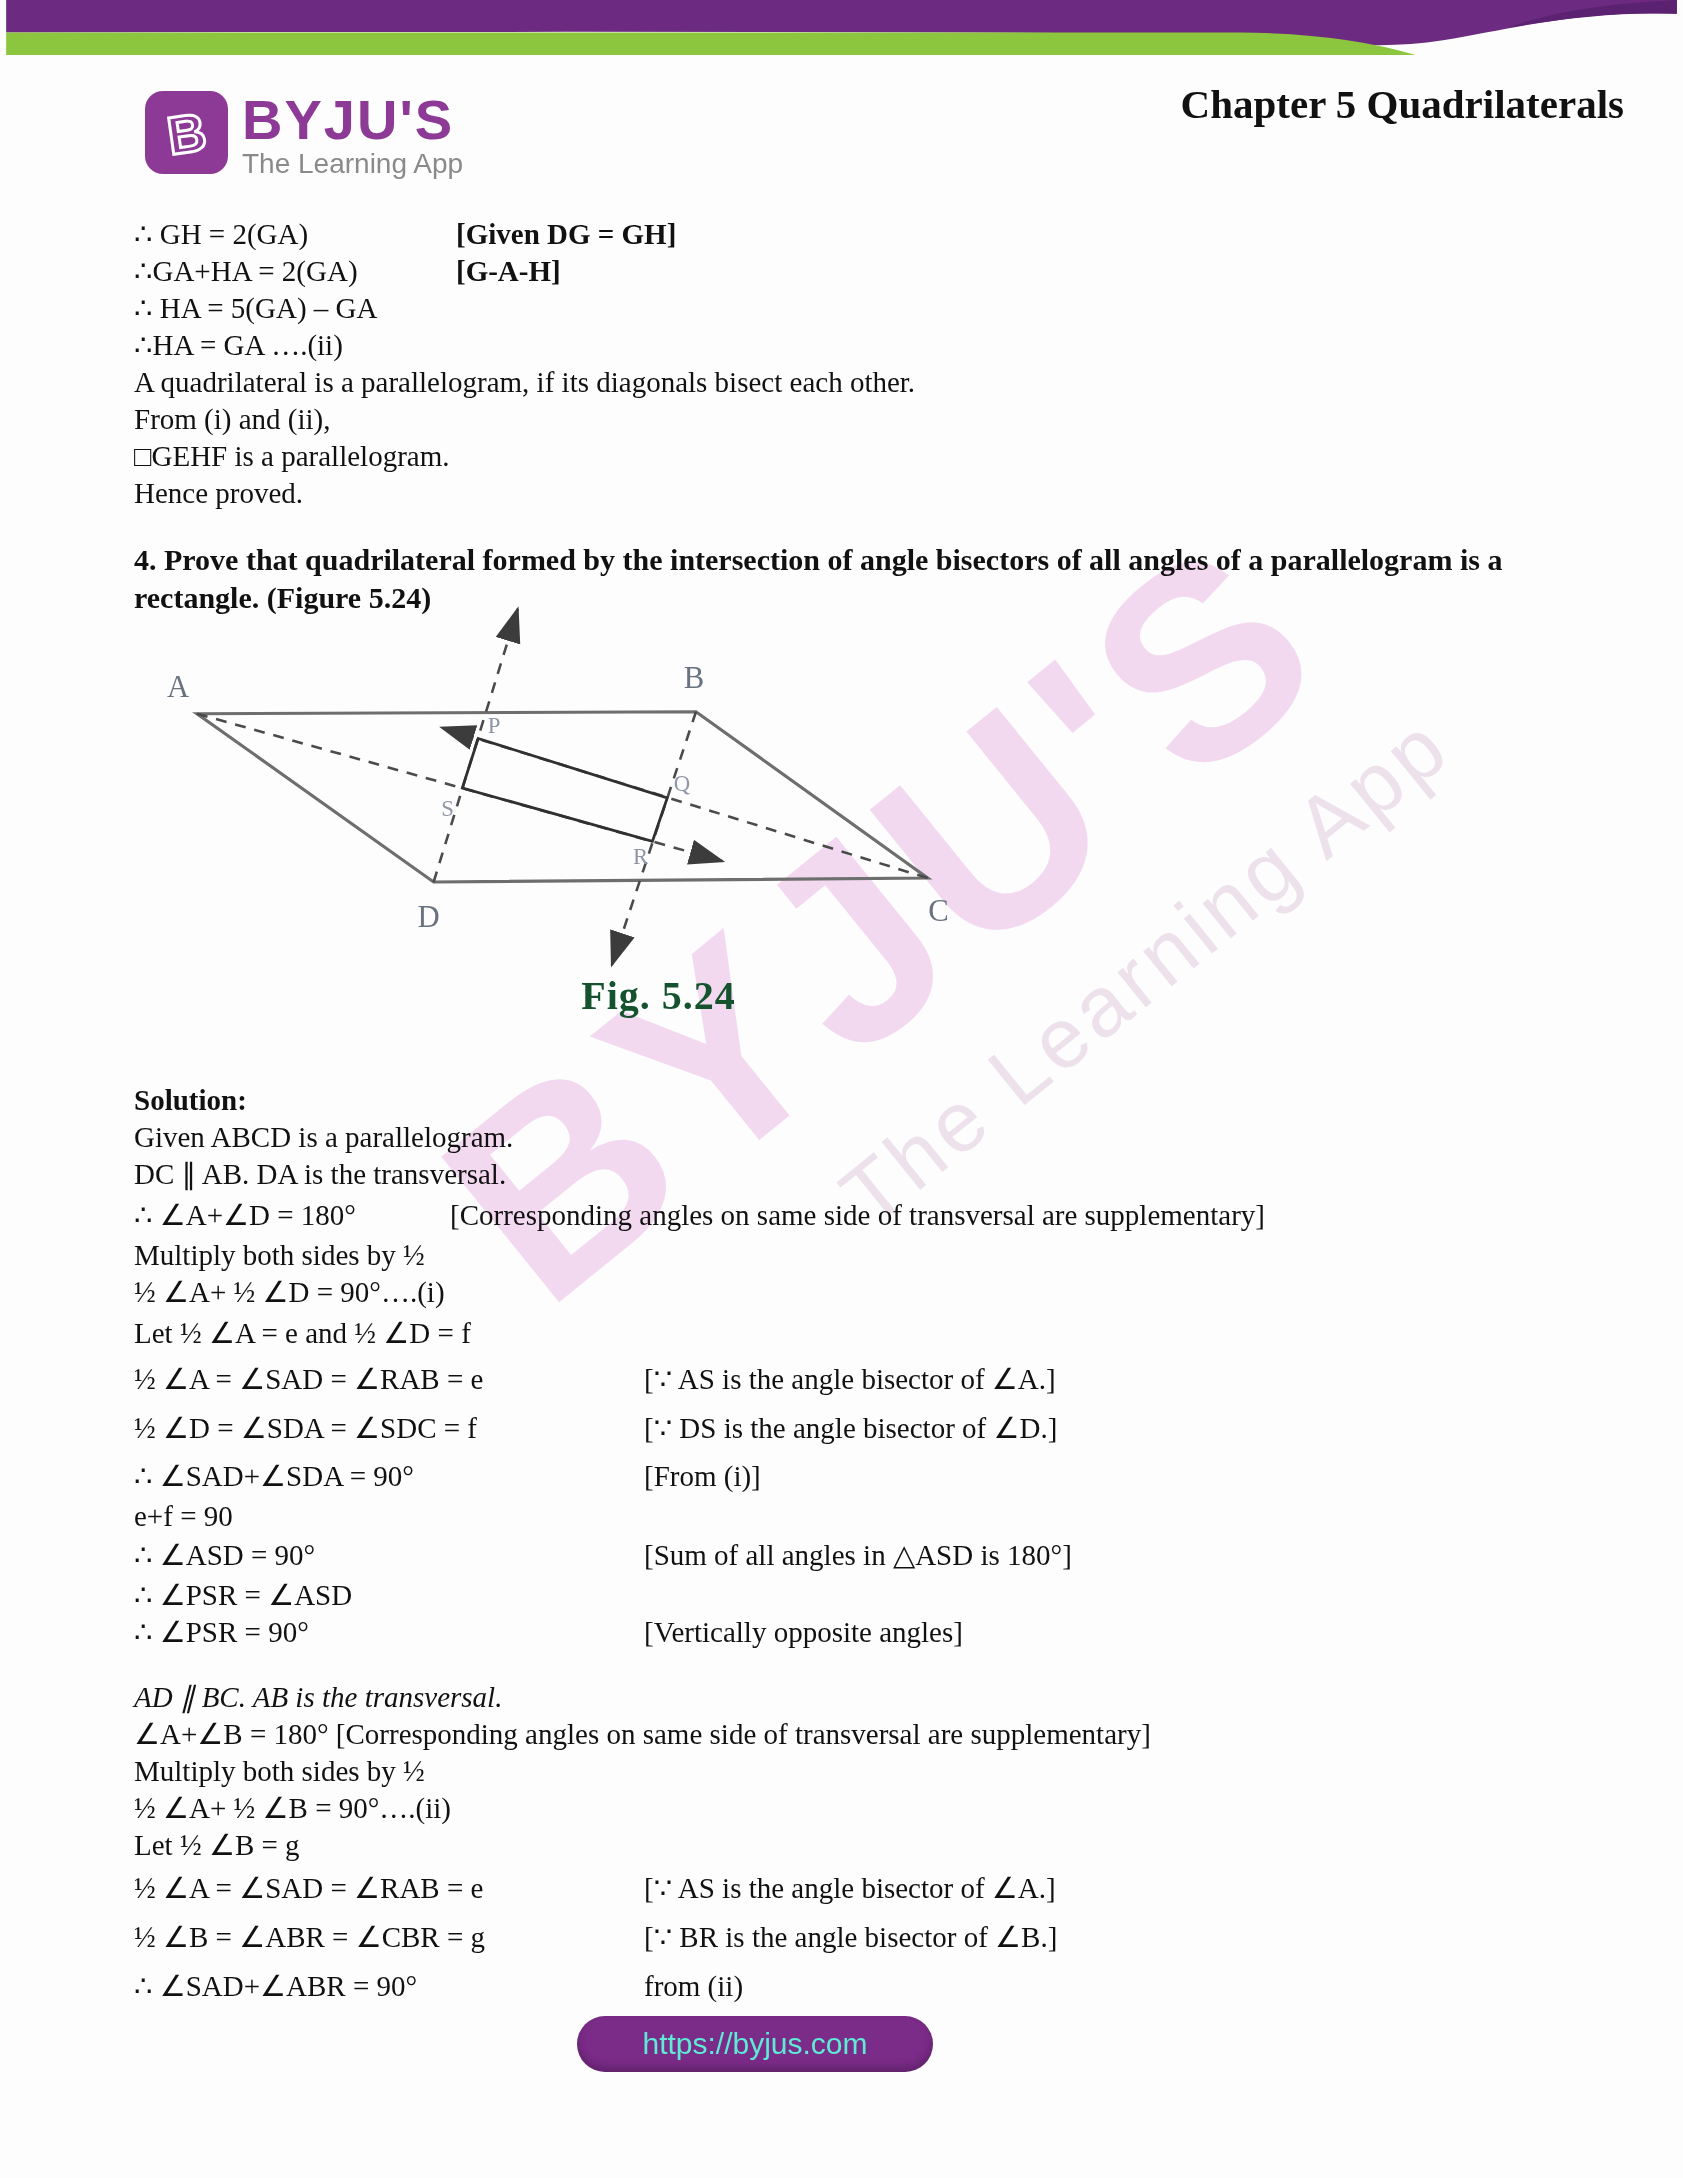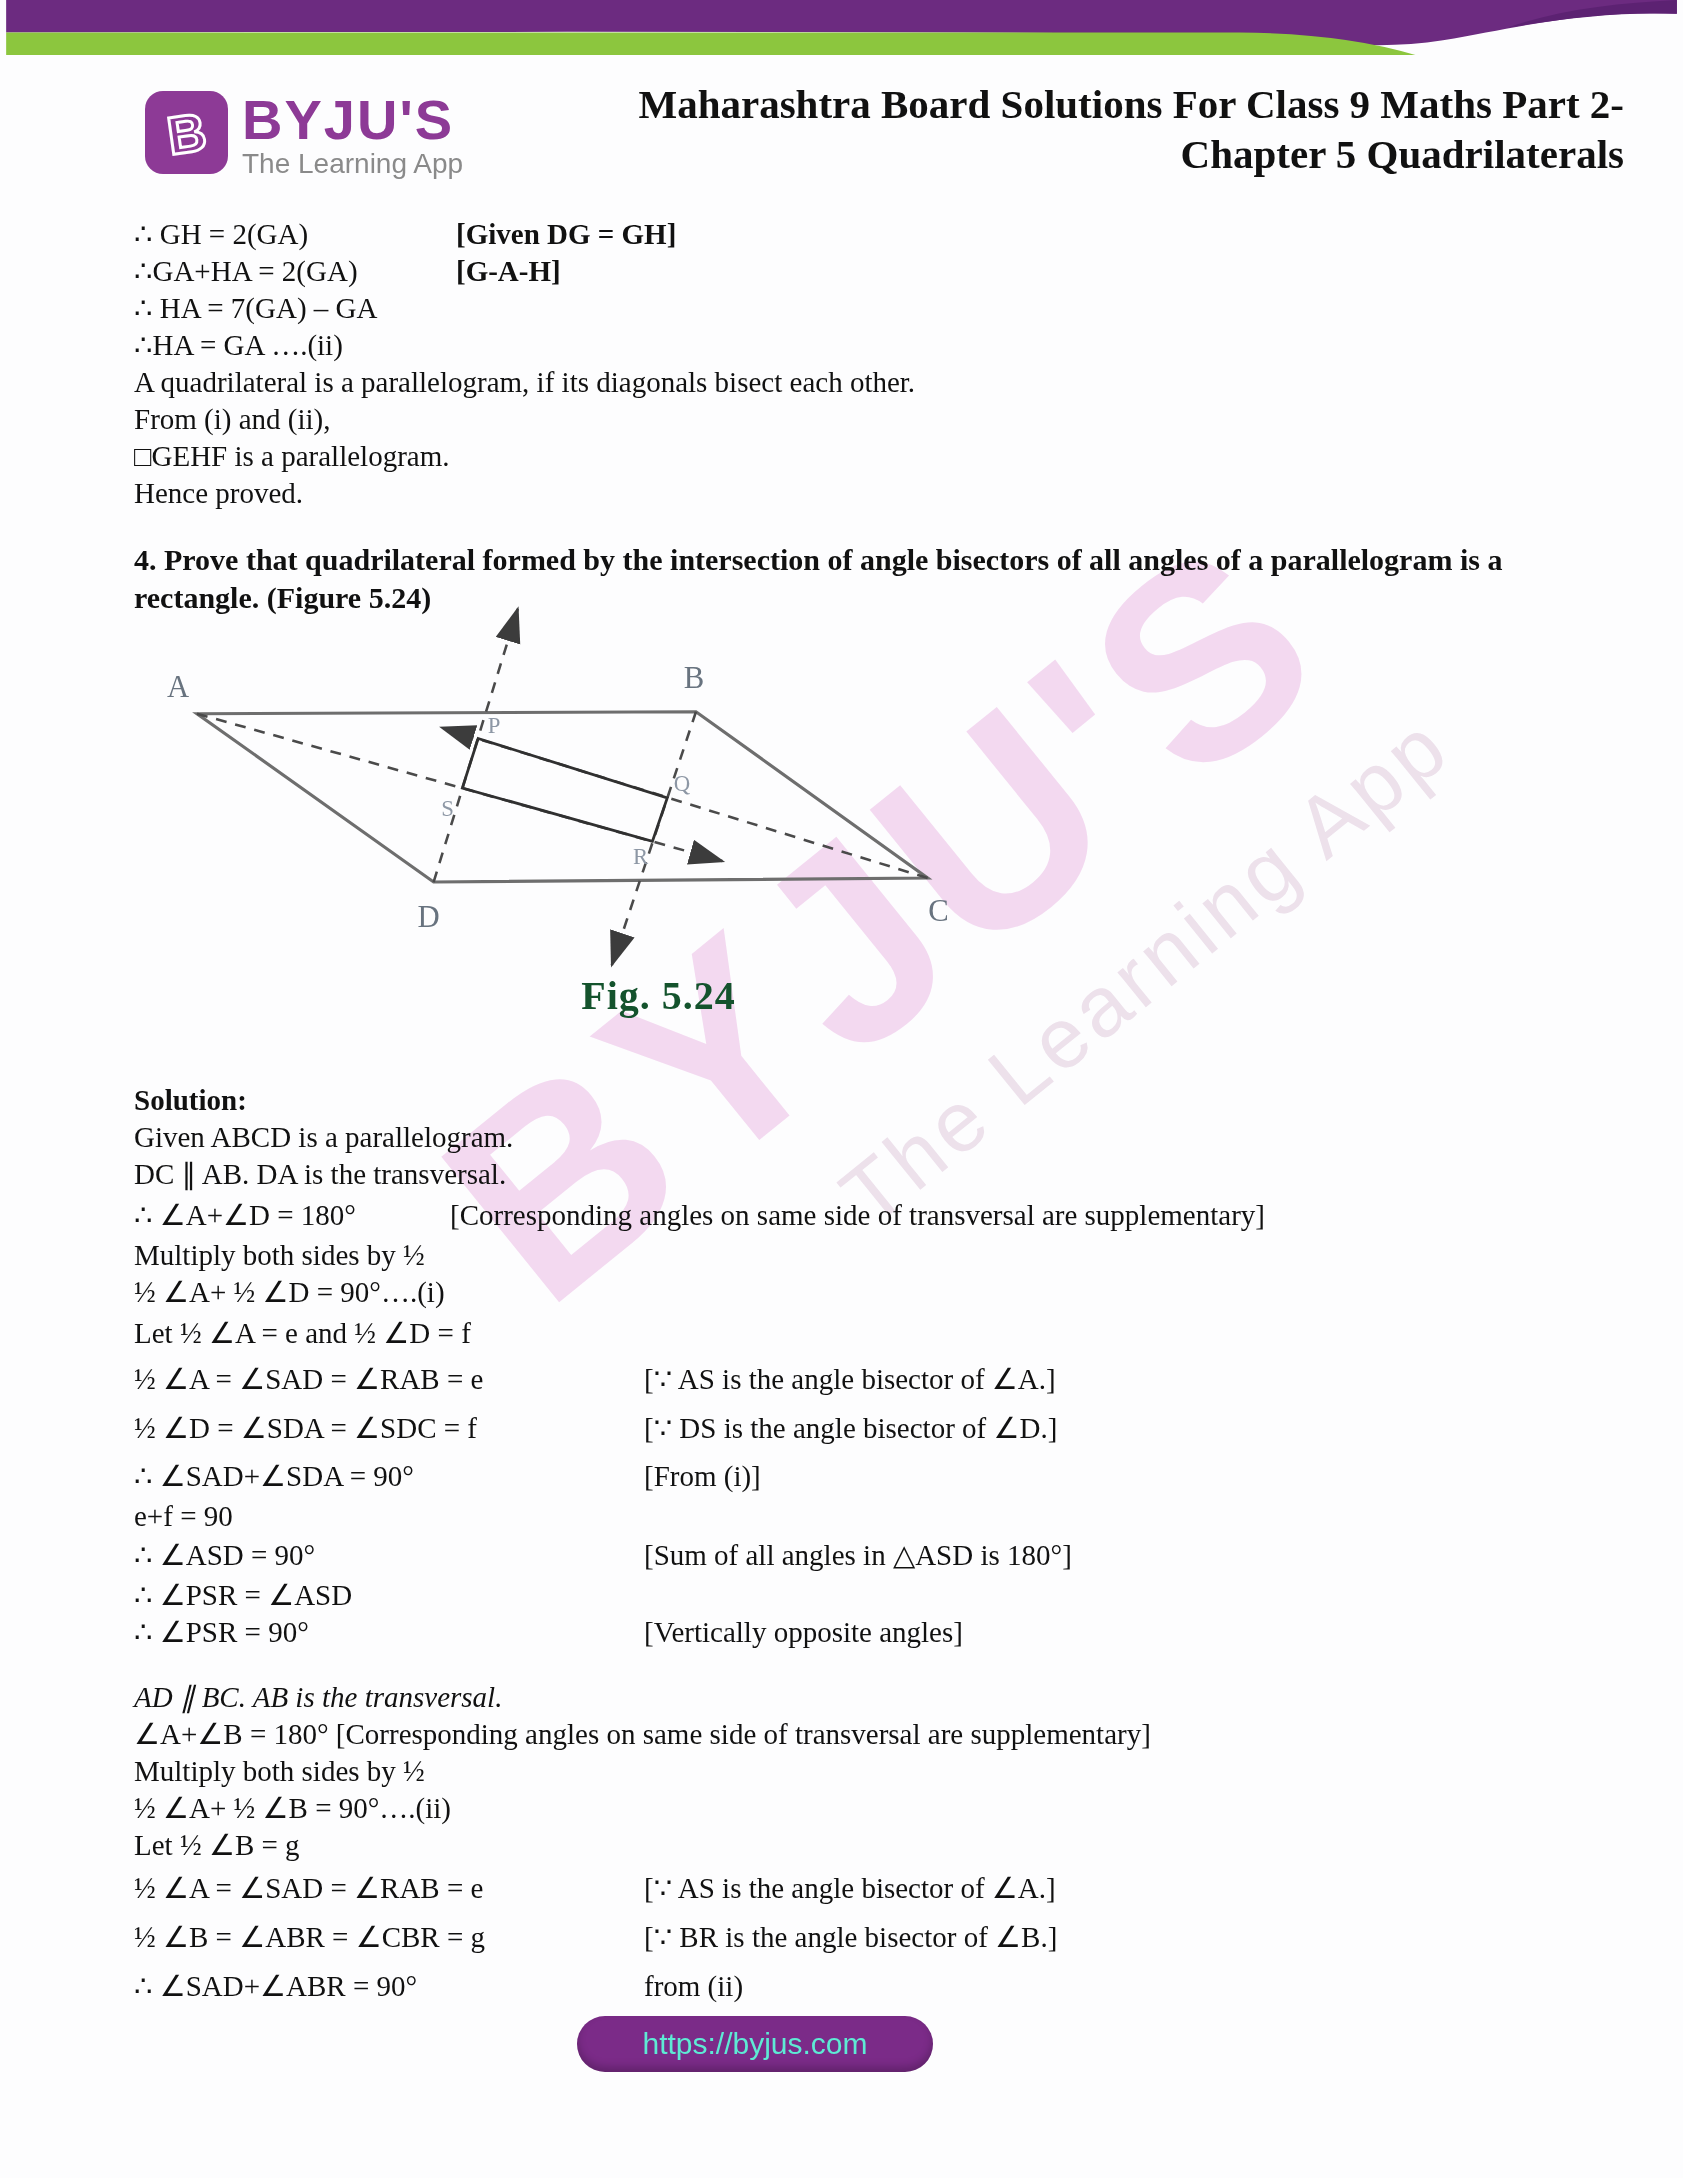--- a/index.html
+++ b/index.html
@@ -58,33 +58,32 @@
         <text x="42" y="62" text-anchor="middle" font-family="Liberation Sans,sans-serif" font-size="54" font-weight="bold" fill="none" stroke="#ffffff" stroke-width="3" transform="rotate(-8 42 42)">B</text>
       </svg>
     </div>
     <div>
       <div class="logo-word">BYJU'S</div>
       <div class="logo-tag">The Learning App</div>
     </div>
   </div>
 
   <div class="title">
-    <div>Maharashtra Board Solutions For Class 9 Maths Part 2-</div>
     <div>Chapter 5 Quadrilaterals</div>
   </div>
 
   <div class="wm">
     <div class="wm-text">BYJU'S</div>
     <div class="wm-tag">The Learning App</div>
   </div>
 
   <div class="content" style="left:134px;top:216px;">
     <div class="row"><span>∴ GH = 2(GA)</span><span class="note nA">[Given DG = GH]</span></div>
     <div class="row"><span>∴GA+HA = 2(GA)</span><span class="note nA">[G-A-H]</span></div>
-    <div class="row"><span>∴ HA = 7(GA) – GA</span></div>
+    <div class="row"><span>∴ HA = 5(GA) – GA</span></div>
     <div class="row"><span>∴HA = GA ….(ii)</span></div>
     <div class="row"><span>A quadrilateral is a parallelogram, if its diagonals bisect each other.</span></div>
     <div class="row"><span>From (i) and (ii),</span></div>
     <div class="row"><span>□GEHF is a parallelogram.</span></div>
     <div class="row"><span>Hence proved.</span></div>
   </div>
 
   <div class="content" style="left:134px;top:541px;">
     <div class="qline">4. Prove that quadrilateral formed by the intersection of angle bisectors of all angles of a parallelogram is a</div>
     <div class="qline">rectangle. (Figure 5.24)</div>

